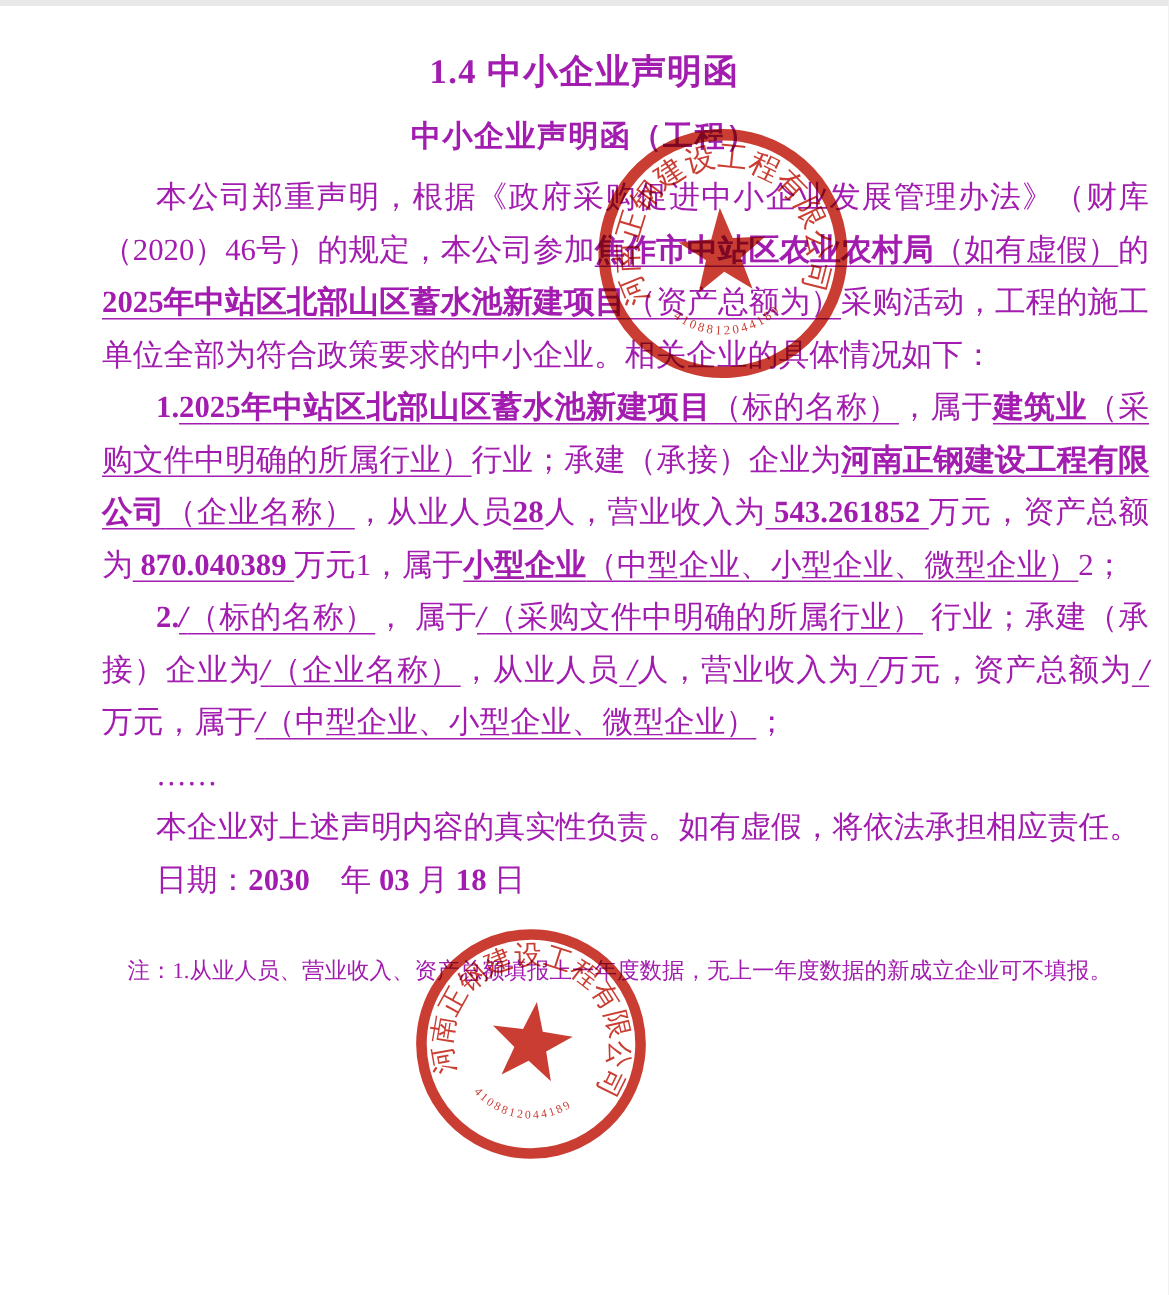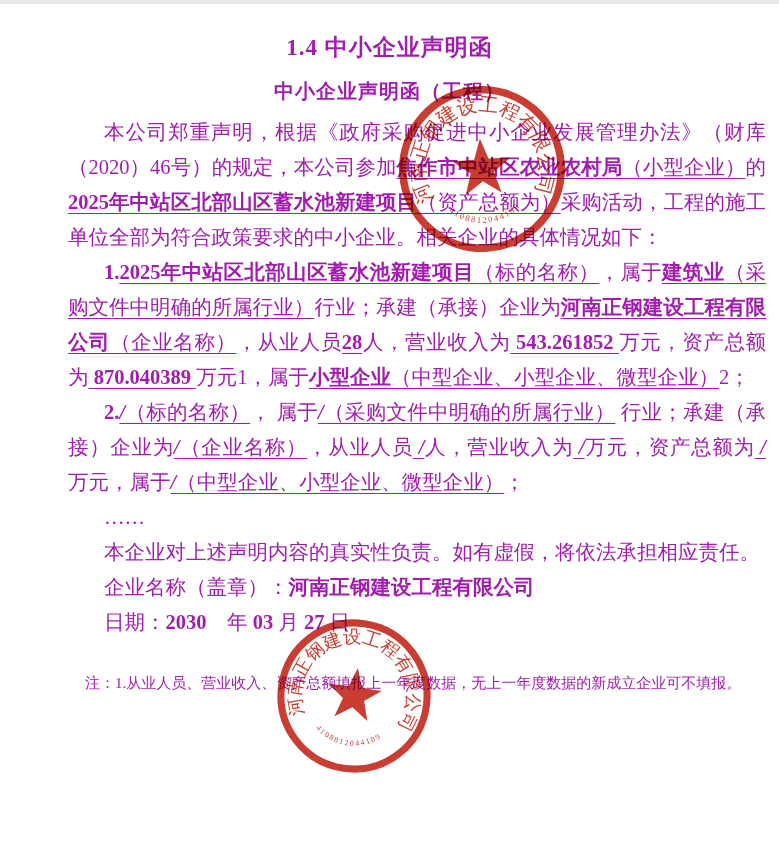--- a/index.html
+++ b/index.html
@@ -54,27 +54,26 @@
 </head>
 <body>
 
 <div class="page">
 
   <div class="h1">1.4 中小企业声明函</div>
   <div class="h2">中小企业声明函（工程）</div>
 
   <div class="content">
     <div class="bodytext">
-      <p class="bp"><span>本公司郑重声明，根据《政府采购促进中小企业发展管理办法》（财库（2020）46号）的规定，本公司参加</span><span class="b u">焦作市中站区农业农村局</span><span class="u">（小型企业）</span><span>的</span><span class="b u">2025年中站区北部山区蓄水池新建项目</span><span class="u">（资产总额为）</span><span>采购活动，工程的施工单位全部为符合政策要求的中小企业。相关企业的具体情况如下：</span></p>
+      <p class="bp"><span>本公司郑重声明，根据《政府采购促进中小企业发展管理办法》（财库（2020）46号）的规定，本公司参加</span><span class="b u">焦作市中站区农业农村局</span><span class="u">（如有虚假）</span><span>的</span><span class="b u">2025年中站区北部山区蓄水池新建项目</span><span class="u">（资产总额为）</span><span>采购活动，工程的施工单位全部为符合政策要求的中小企业。相关企业的具体情况如下：</span></p>
       <p class="bp"><span class="b">1.</span><span class="b u">2025年中站区北部山区蓄水池新建项目</span><span class="u">（标的名称）</span><span>，属于</span><span class="b u">建筑业</span><span class="u">（采购文件中明确的所属行业）</span><span>行业；承建（承接）企业为</span><span class="b u">河南正钢建设工程有限公司</span><span class="u">（企业名称）</span><span>，从业人员</span><span class="b u">28</span><span>人，营业收入为</span><span class="b u"> 543.261852 </span><span>万元，资产总额</span><span>为</span><span class="b u"> 870.040389 </span><span>万元1，属于</span><span class="b u">小型企业</span><span class="u">（中型企业、小型企业、微型企业）</span><span>2；</span></p>
       <p class="bp"><span class="b">2.</span><span class="b u i">/</span><span class="u">（标的名称）</span><span>， 属于</span><span class="b u i">/</span><span class="u">（采购文件中明确的所属行业）</span><span> 行业；承建（承接）企业为</span><span class="b u i">/</span><span class="u">（企业名称）</span><span>，从业人员</span><span class="b u i"> /</span><span>人，营业收入为</span><span class="b u i"> /</span><span>万元，资产总额为</span><span class="b u i"> / </span><span>万元，属于</span><span class="b u i">/</span><span class="u">（中型企业、小型企业、微型企业）</span><span>；</span></p>
       <p class="bp"><span>……</span></p>
       <p class="bp"><span>本企业对上述声明内容的真实性负责。如有虚假，将依法承担相应责任。</span></p>
-      <p class="bp"><span>企业名称（盖章）：</span><span class="b">河南正钢建设工程有限公司</span></p>
-      <p class="bp"><span>日期：</span><span class="b">2030</span><span>　年 </span><span class="b">03</span><span> 月 </span><span class="b">27</span><span> 日</span></p>
+      <p class="bp"><span>日期：</span><span class="b">2030</span><span>　年 </span><span class="b">03</span><span> 月 </span><span class="b">18</span><span> 日</span></p>
     </div>
 
     <div class="notes">
       <p class="note note-1"><span>注：1.从业人员、营业收入、资产总额填报上一年度数据，无上一年度数据的新成立企业可不填报。</span></p>
     </div>
   </div>
 
   <svg class="stamp stamp-a" viewBox="-100 -100 200 200">
     <defs>
       <path id="arcTextA" d="M -55.4 32 A 64 64 0 1 1 55.4 32" fill="none"></path>

